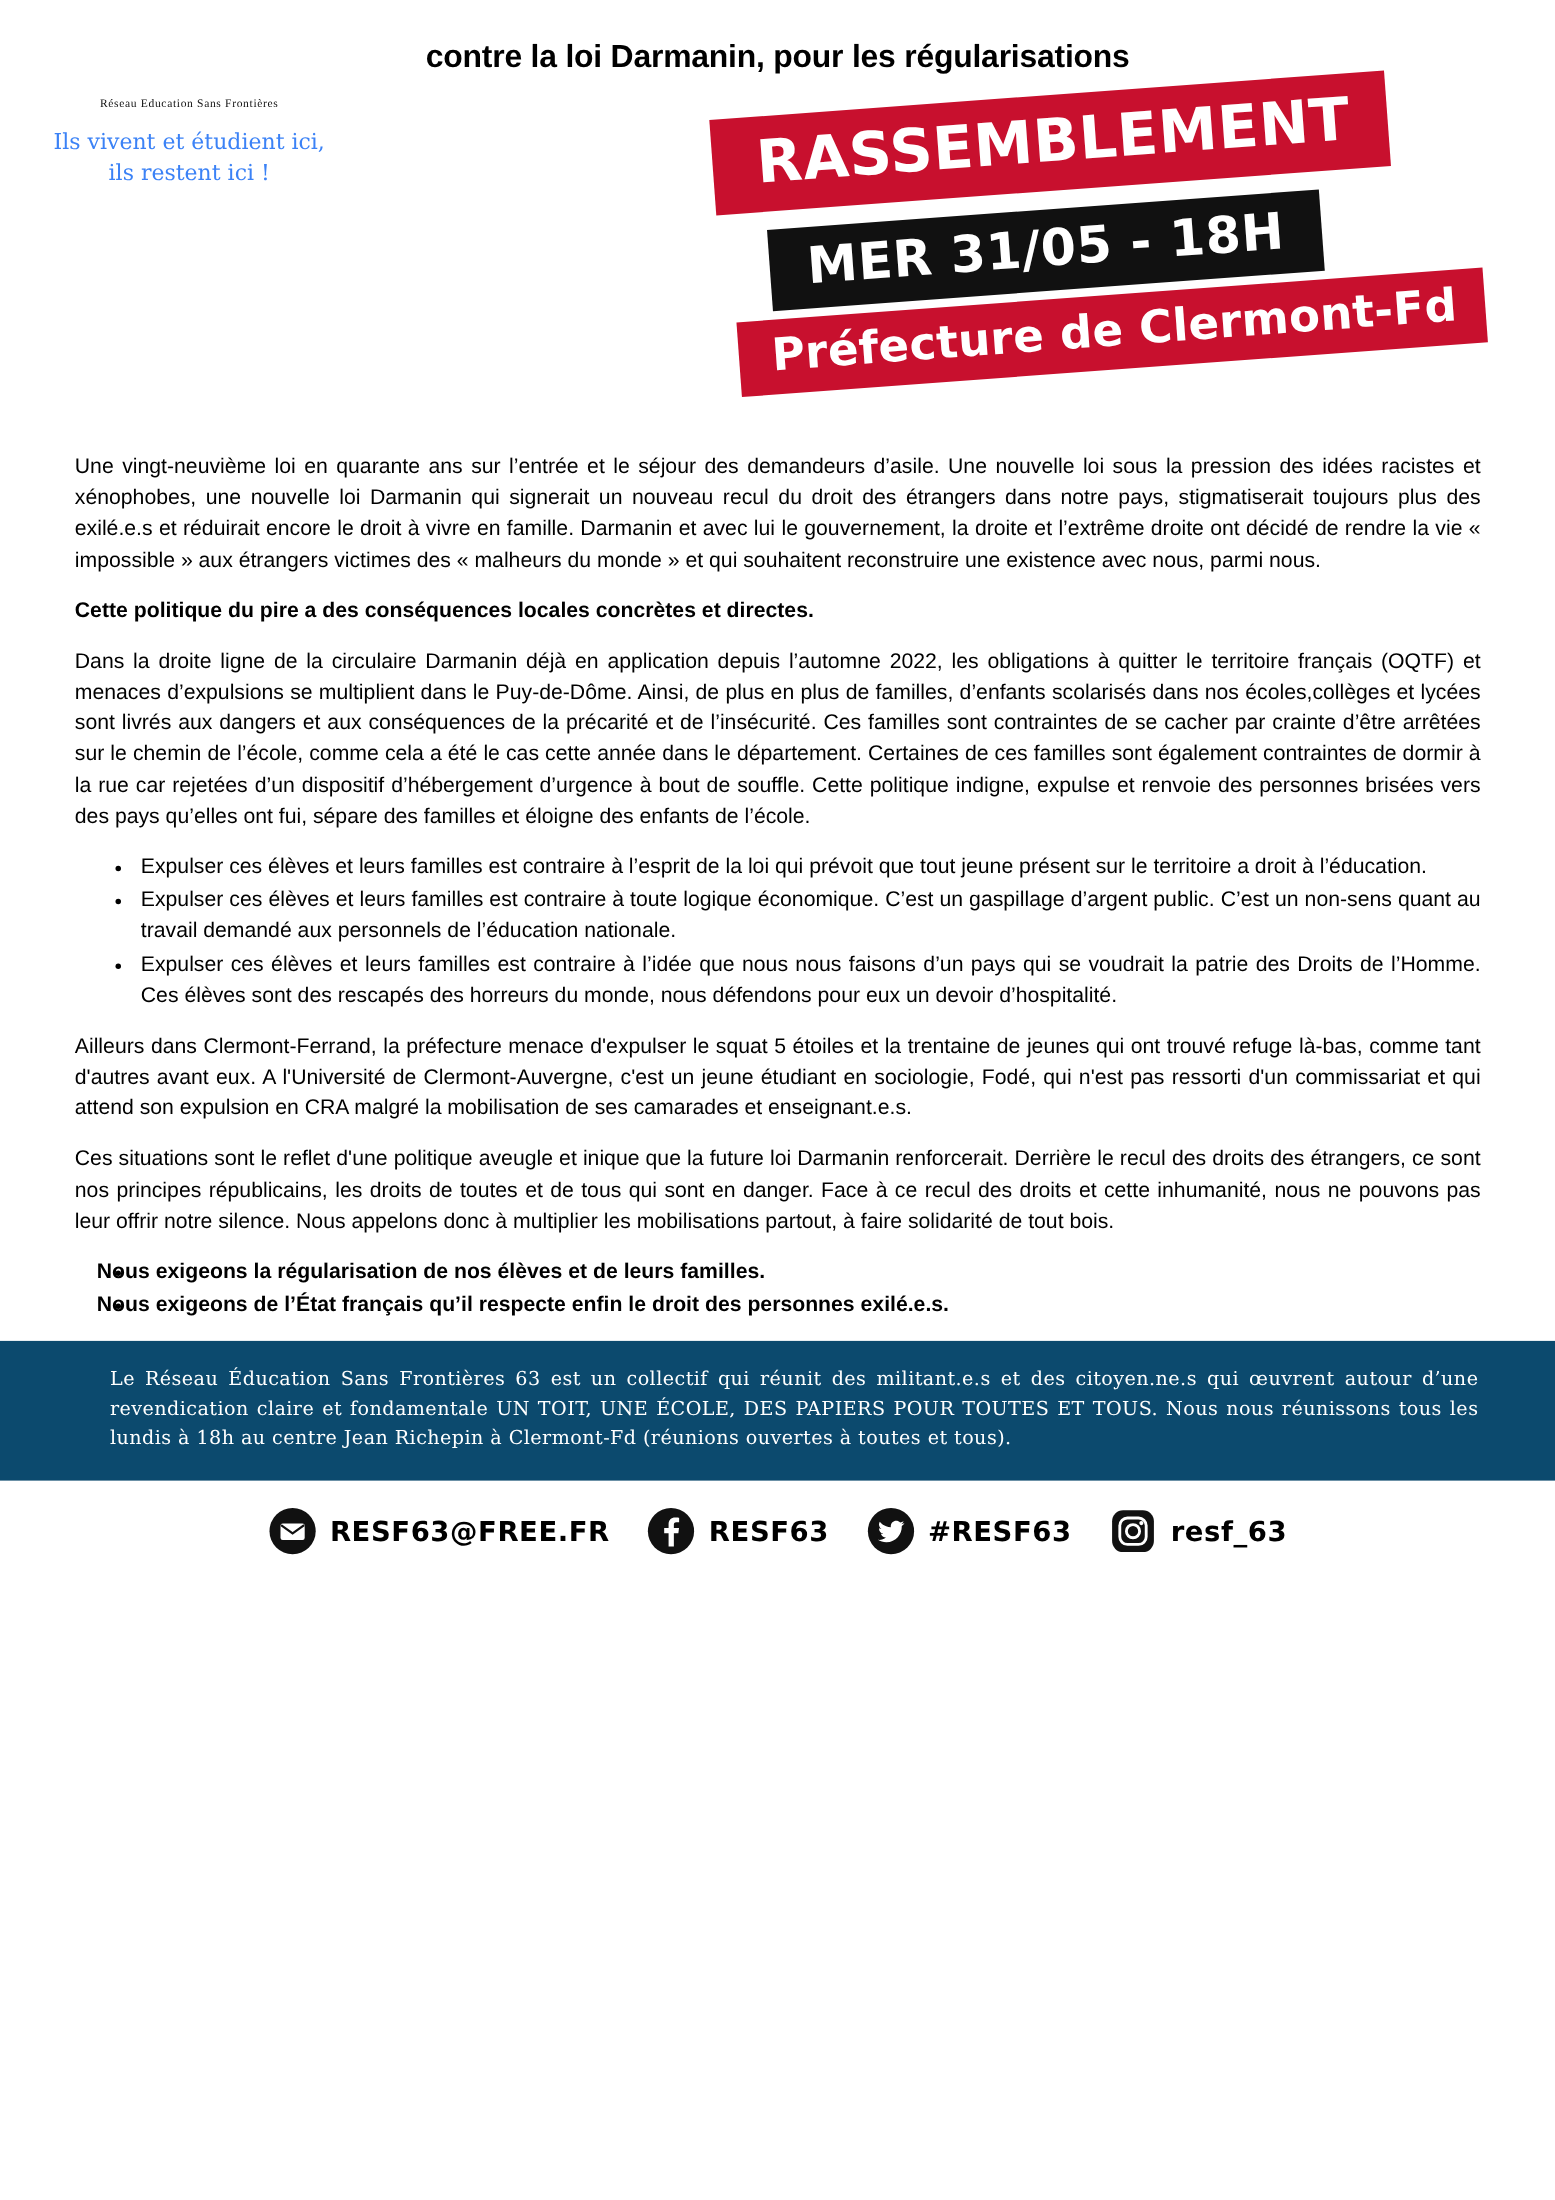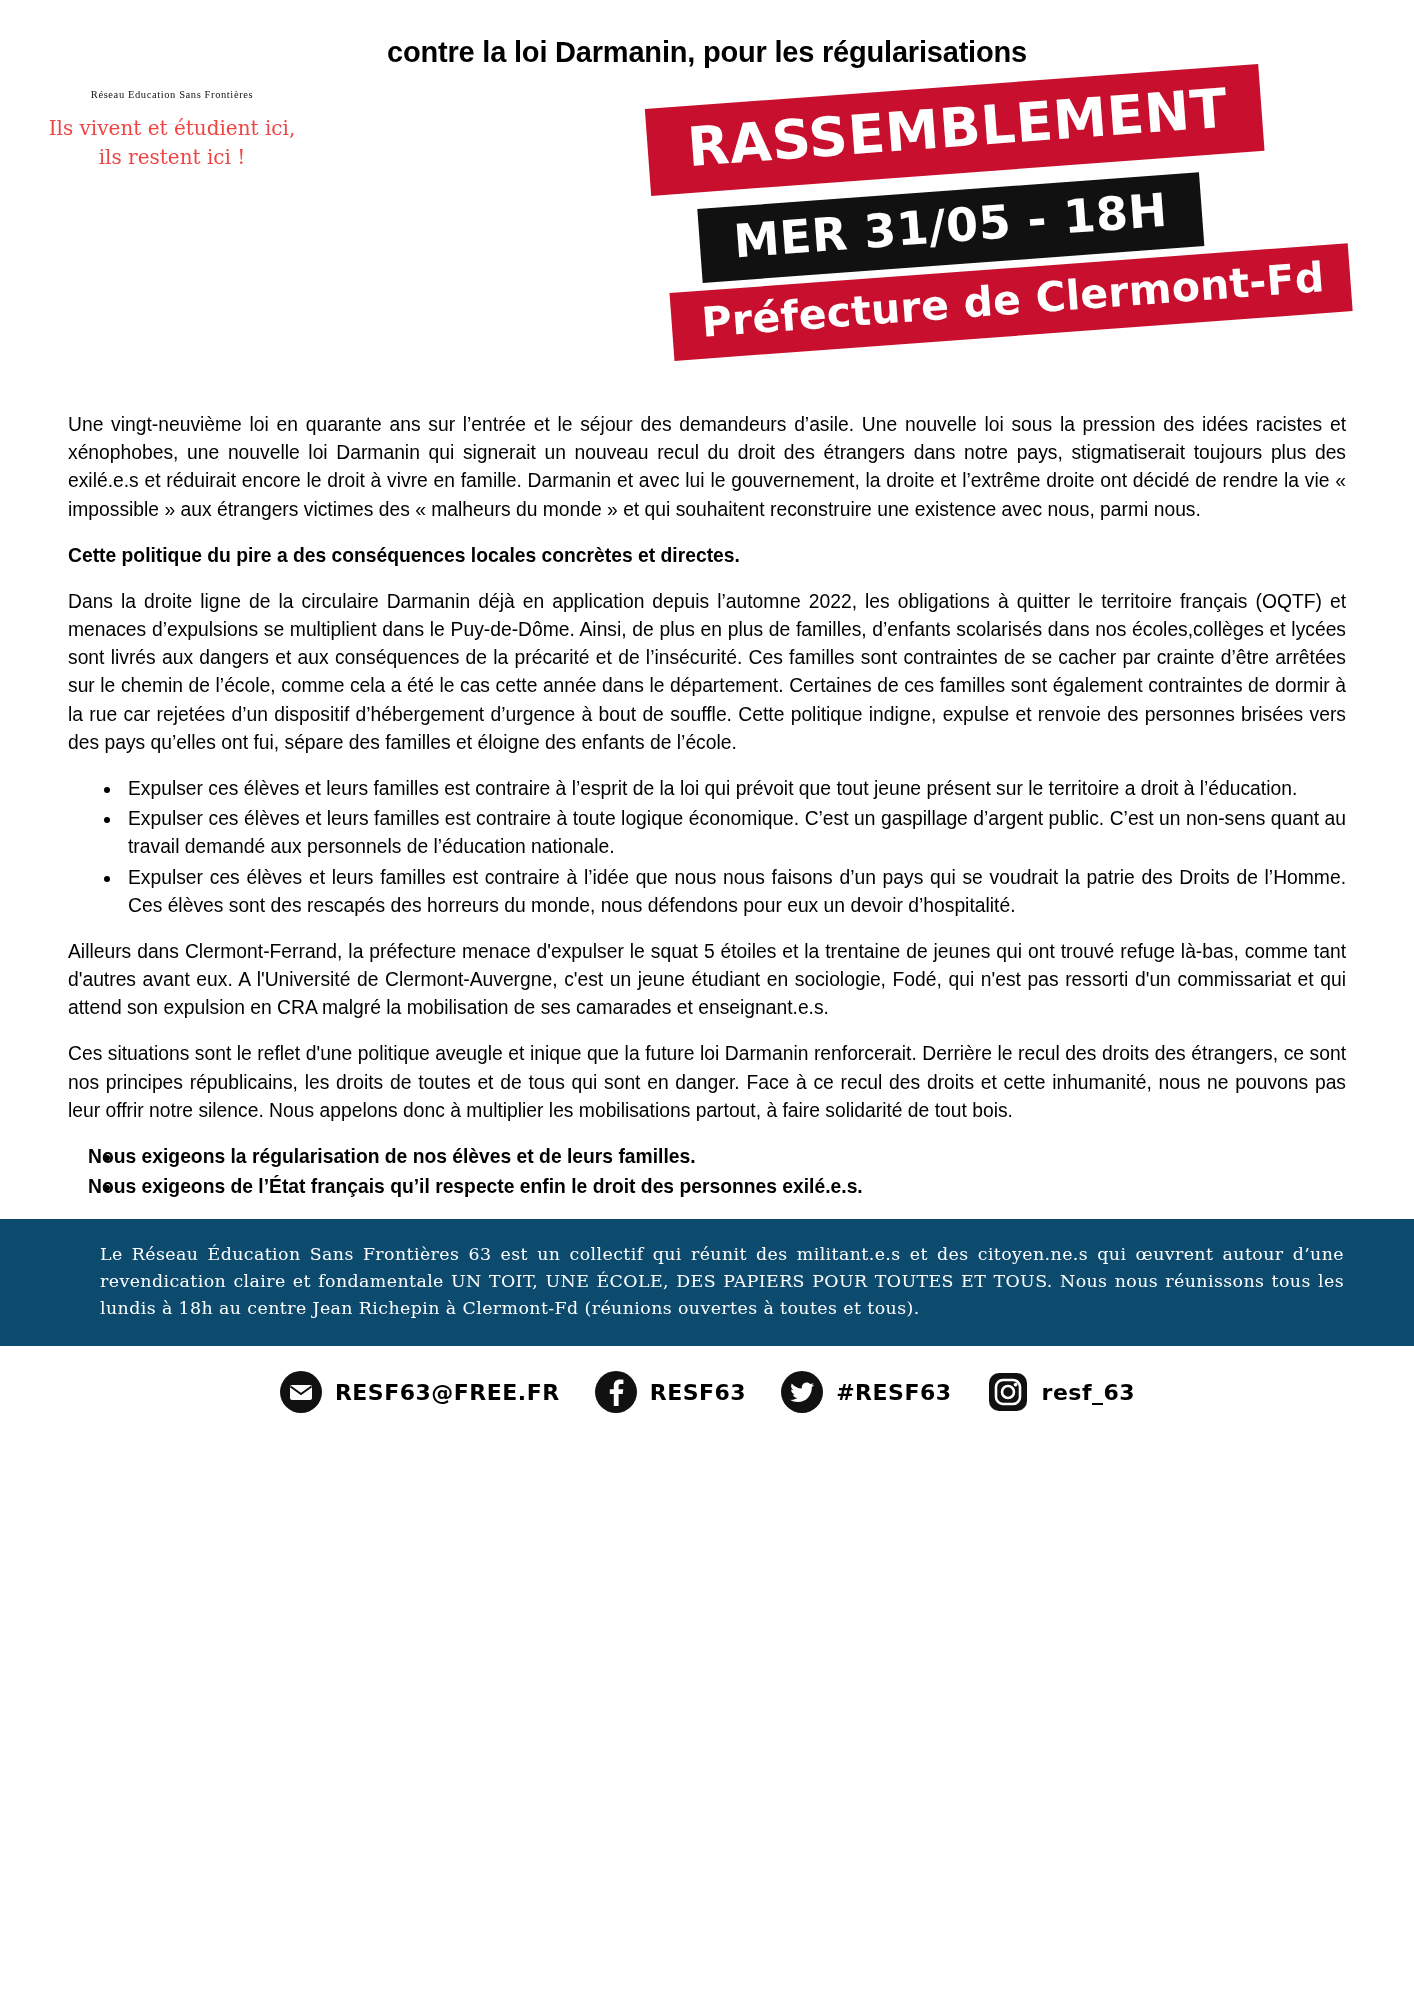--- a/index.html
+++ b/index.html
@@ -47,21 +47,21 @@
     font-size: 10.5px;
     letter-spacing: 0.6px;
     margin-top: 2px;
     color: #111;
   }
   .slogan {
     margin-top: 14px;
     font-family: "DejaVu Serif", serif;
     font-size: 20px;
     line-height: 1.45;
-    color: #ef4444;
+    color: #3b82f6;
     font-style: normal;
   }
   .slogan span { display:block; }
 
   
   .banner {
     position: absolute;
     color: #ffffff;
     font-weight: bold;
     white-space: nowrap;
@@ -150,21 +150,21 @@
     padding: 24px 0 26px 0;
   }
   .contact {
     display: flex;
     align-items: center;
     gap: 12px;
   }
   .contact .label {
     font-family: "DejaVu Sans", sans-serif;
     font-weight: bold;
-    font-size: 22px;
+    font-size: 25px;
     letter-spacing: 0.5px;
   }
   .contact .label.lower { text-transform: none; }
   .ic { width: 44px; height: 44px; flex: 0 0 44px; }
 </style>
 </head>
 <body>
 
 <div class="headline">
   <span class="l2">contre la loi Darmanin, pour les régularisations</span>

